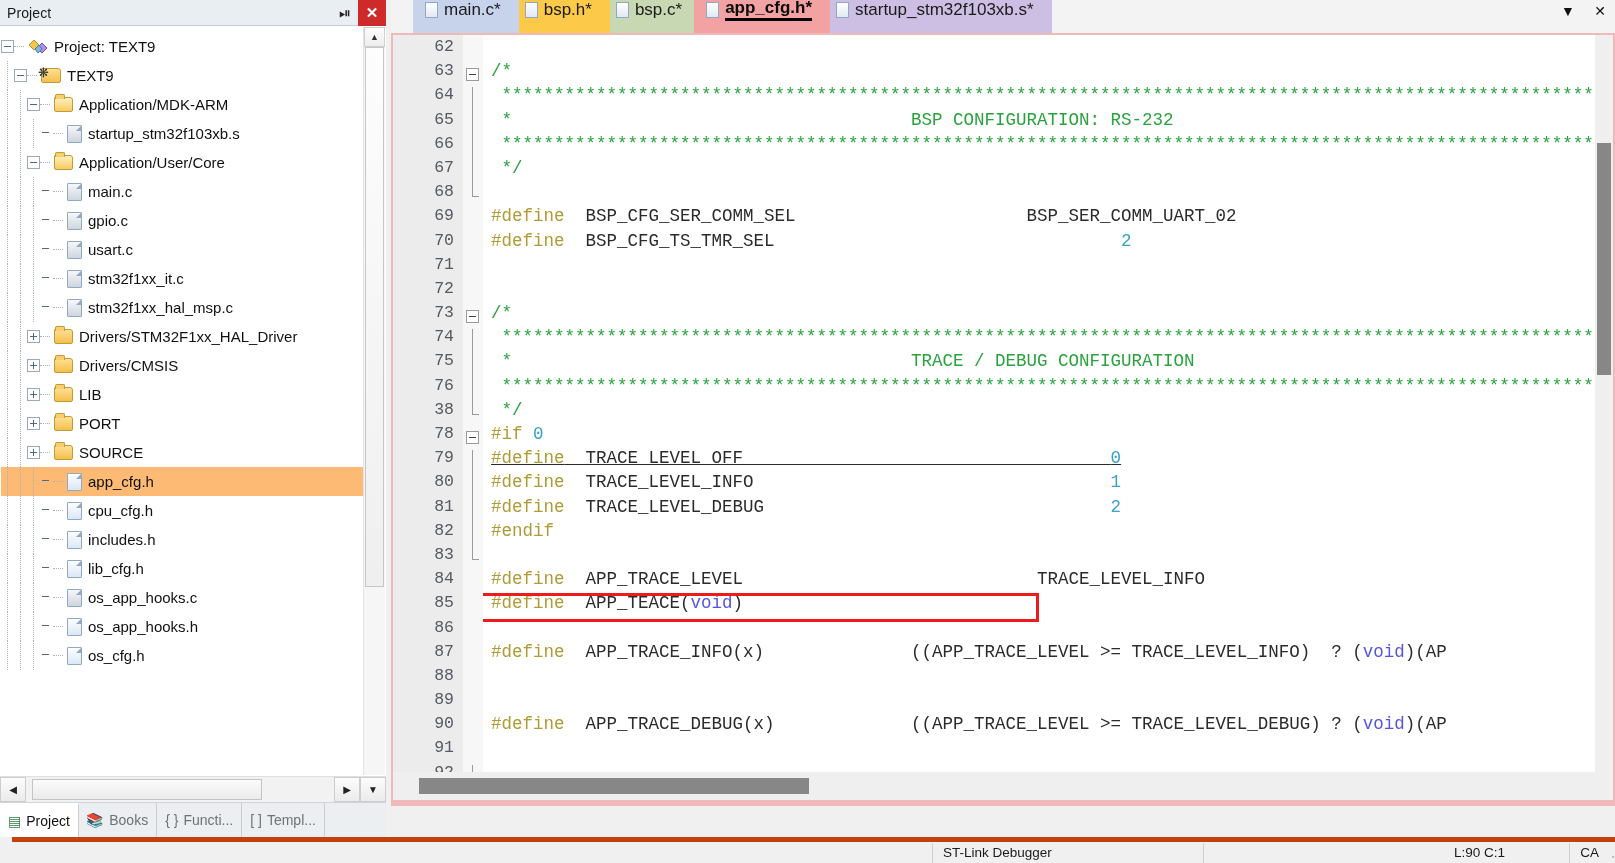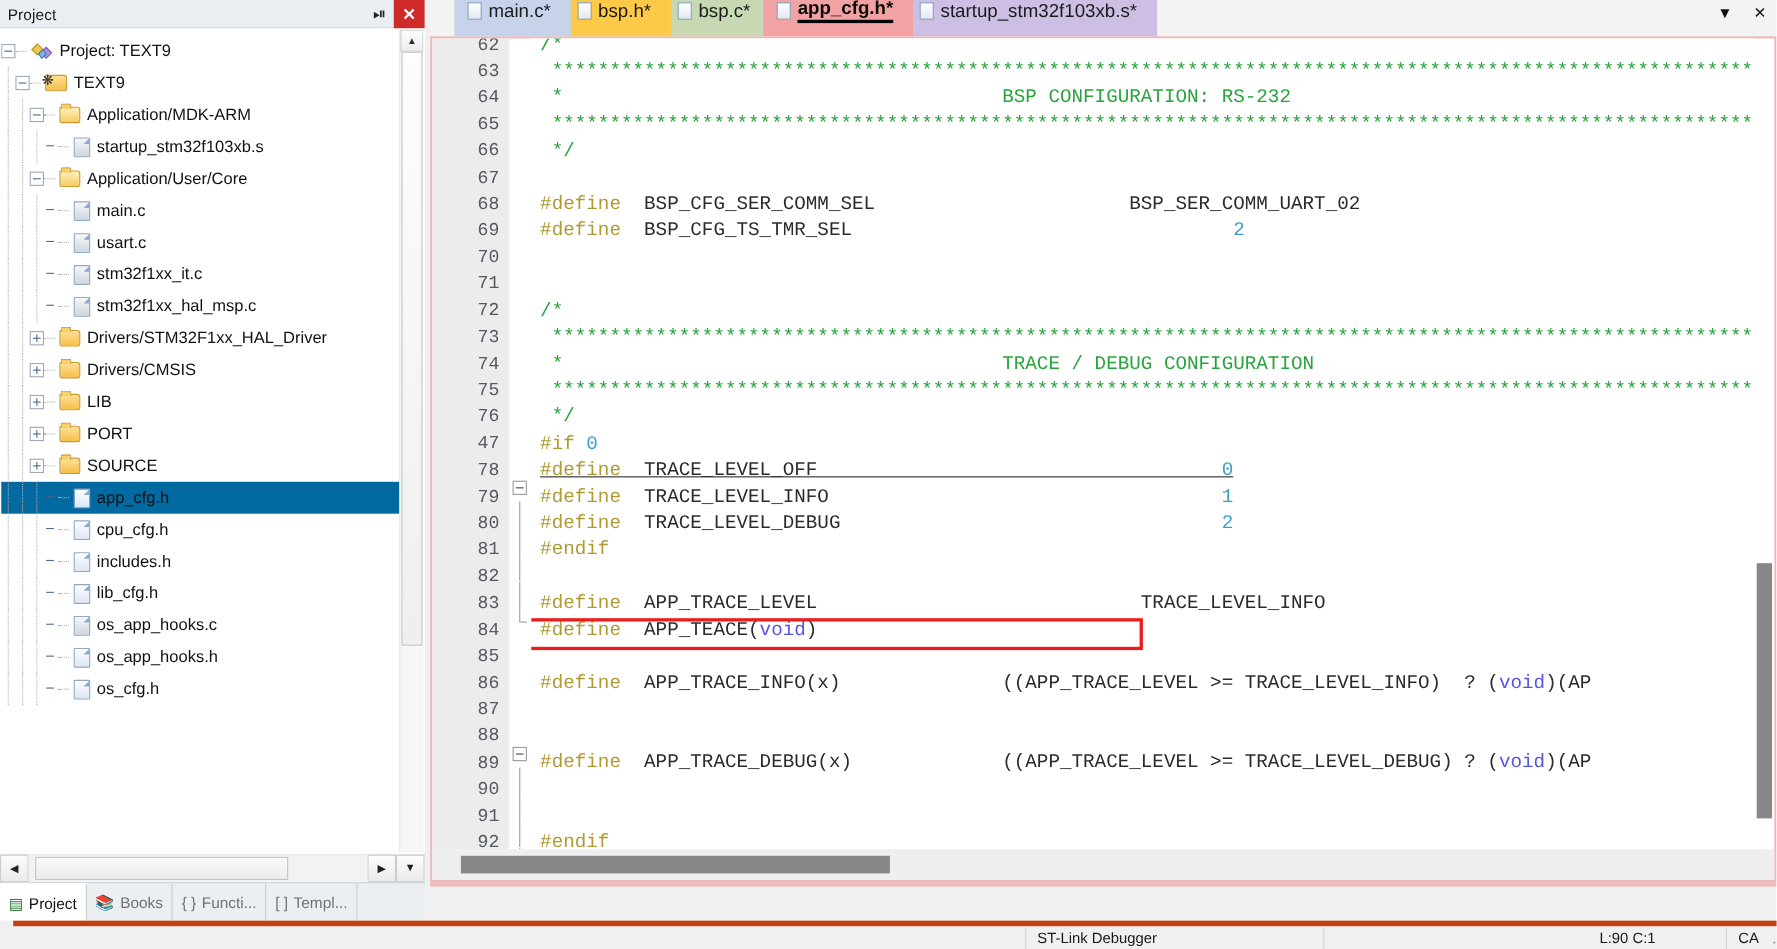--- a/index.html
+++ b/index.html
@@ -61,21 +61,21 @@
     overflow: hidden;
     position: relative;
   }
   .tree-row {
     height: 29px;
     display: flex; align-items: center;
     font-size: 15px; color: #111111;
     white-space: nowrap;
     cursor: default;
   }
-  .tree-row.selected { background: #0369a1; }
+  .tree-row.selected { background: #fdba74; }
   .expander {
     width: 13px; height: 13px;
     border: 1px solid #9aaabb;
     background: #ffffff;
     position: relative;
     flex: 0 0 13px;
     cursor: pointer;
   }
   .expander::before {
     content: ""; position: absolute;
@@ -249,21 +249,21 @@
     width: 18px; text-align: center;
   }
 
   #code-frame {
     position: absolute; left: 0; top: 33px;
     width: 1224px; height: 769px;
     border: 2px solid #f0b9b9;
     background: #ffffff;
     display: flex; flex-direction: column;
   }
-  #code-body { flex: 1; display: flex; overflow: hidden; position: relative; align-items: center; }
+  #code-body { flex: 1; display: flex; overflow: hidden; position: relative; }
   #gutter {
     width: 70px; flex: 0 0 70px;
     background: #ececec;
     position: relative;
   }
   #fold-col {
     width: 20px; flex: 0 0 20px;
     background: #f7f7f7;
     position: relative;
   }
@@ -420,20 +420,29 @@
             <span>Application/User/Core</span>
           </div>
           <div class="tree-row">
             <span class="guide v"></span>
             <span class="guide v"></span>
             <span class="guide v"></span>
             <span class="expander none"></span>
             <span class="dashline"></span>
             <span class="ic ic-file src"></span>
             <span>main.c</span>
+          </div>
+          <div class="tree-row">
+            <span class="guide v"></span>
+            <span class="guide v"></span>
+            <span class="guide v"></span>
+            <span class="expander none"></span>
+            <span class="dashline"></span>
+            <span class="ic ic-file src"></span>
+            <span>gpio.c</span>
           </div>
           <div class="tree-row">
             <span class="guide v"></span>
             <span class="guide v"></span>
             <span class="guide v"></span>
             <span class="expander none"></span>
             <span class="dashline"></span>
             <span class="ic ic-file src"></span>
             <span>usart.c</span>
           </div>
@@ -636,21 +645,21 @@
             <div class="cl">67</div>
             <div class="cl">68</div>
             <div class="cl">69</div>
             <div class="cl">70</div>
             <div class="cl">71</div>
             <div class="cl">72</div>
             <div class="cl">73</div>
             <div class="cl">74</div>
             <div class="cl">75</div>
             <div class="cl">76</div>
-            <div class="cl">47</div>
+            <div class="cl">38</div>
             <div class="cl">78</div>
             <div class="cl">79</div>
             <div class="cl">80</div>
             <div class="cl">81</div>
             <div class="cl">82</div>
             <div class="cl">83</div>
             <div class="cl">84</div>
             <div class="cl">85</div>
             <div class="cl">86</div>
             <div class="cl">87</div>

